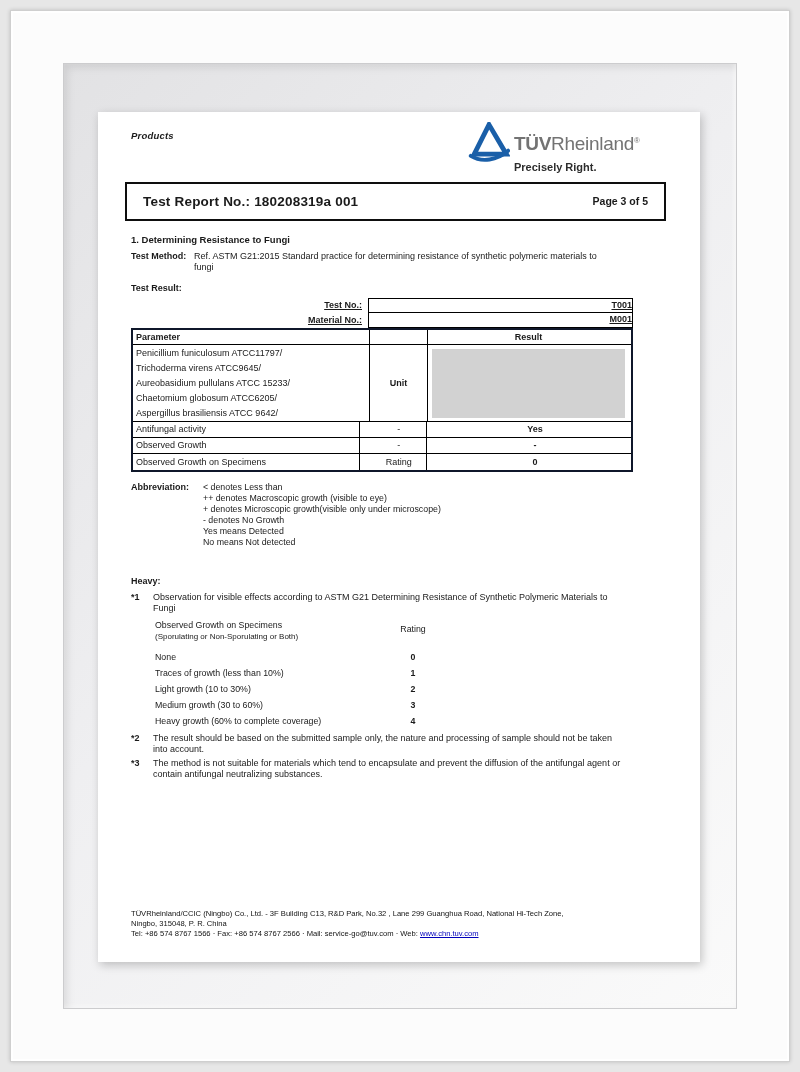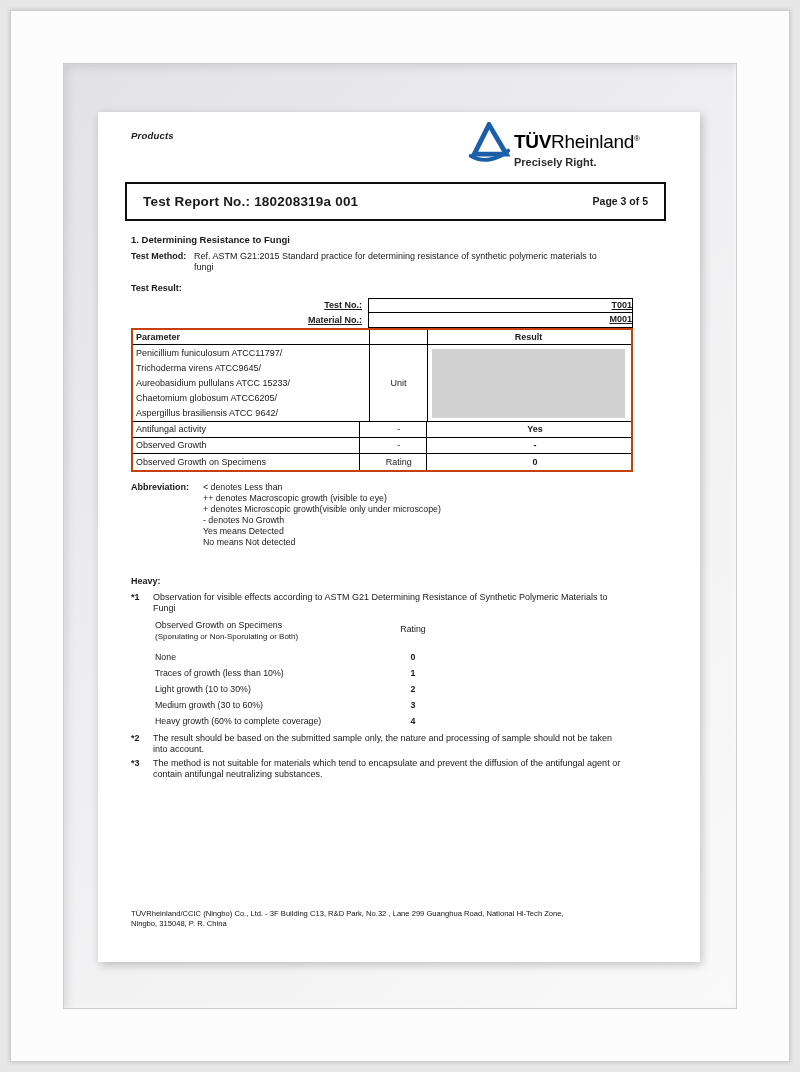--- a/index.html
+++ b/index.html
@@ -24,28 +24,28 @@
     box-shadow:inset 3px 3px 8px rgba(0,0,0,.10), inset -2px -2px 4px rgba(255,255,255,.85);
   }
   
   .doc {
     position:absolute; left:98px; top:112px; width:602px; height:850px;
     background:#ffffff;
     box-shadow:2px 3px 9px rgba(0,0,0,.22);
     font-size:9px; line-height:11px;
   }
   .abs { position:absolute; }
-  .b { font-weight:normal; }
+  .b { font-weight:bold; }
 
   .products { left:33px; top:18px; font-size:9.5px; font-weight:bold; font-style:italic; letter-spacing:.2px; }
 
   
   .logo-tri { left:370px; top:10px; width:42px; height:40px; }
   .logo-text { left:416px; top:14px; white-space:nowrap; }
-  .brand { font-size:19px; line-height:25px; color:#000000; letter-spacing:-0.3px; }
+  .brand { font-size:19px; line-height:30px; color:#737373; letter-spacing:-0.3px; }
   .brand .tuv { font-weight:bold; }
   .brand sup { font-size:8px; vertical-align:super; }
   .tagline { font-size:11px; font-weight:bold; color:#2d2d2d; margin-top:3px; }
 
   
   .bar { left:27px; top:70px; width:541px; height:39px; border:2px solid #0e0e0e;
          display:flex; align-items:center; justify-content:space-between; padding:0 16px; }
   .bar-title { font-size:13.5px; font-weight:bold; letter-spacing:.2px; }
   .bar-page  { font-size:10.5px; font-weight:bold; }
 
@@ -53,21 +53,21 @@
   .tm-label { left:33px; top:139px; font-weight:bold; }
   .tm-value { left:96px; top:139px; width:422px; }
   .tr-label { left:33px; top:171px; font-weight:bold; }
 
   
   .rtab { left:33px; top:186px; width:502px; font-size:9px; }
   .trow { display:flex;text-decoration:underline; }
   .lbl-cell { width:237px; text-align:right; padding-right:6px; font-weight:bold; line-height:15px; }
   .val-cell { width:265px; border:1.5px solid #000; text-align:right; font-weight:bold; line-height:13px; }
   .trow.second .val-cell { border-top:none; }
-  .grid { border:2px solid #c2410c; margin-top:0; }
+  .grid { border:2px solid #0f172a; margin-top:0; }
   .grow { display:flex; border-bottom:1.5px solid #000; }
   .grow:last-child { border-bottom:none; }
   .c1 { width:237px; border-right:1.5px solid #000; padding-left:3px; display:flex; flex-direction:column; justify-content:center; }
   .c2 { width:58px;  border-right:1.5px solid #000; display:flex; align-items:center; justify-content:center; }
   .c3 { width:201px; display:flex; align-items:center; justify-content:center; }
   .hrow   { height:15px; font-weight:bold; }
   .orgrow { height:77px; }
   .drow   { height:16px;gap:12px; }
   .org-line { line-height:15px; }
   .graybox { width:193px; height:69px; background:#d2d2d2; }
@@ -220,15 +220,16 @@
   </div>
 
   <div class="abs marker m2">*2</div>
   <div class="abs t2">The result should be based on the submitted sample only, the nature and processing of sample should not be taken into account.</div>
   <div class="abs marker m3">*3</div>
   <div class="abs t3">The method is not suitable for materials which tend to encapsulate and prevent the diffusion of the antifungal agent or contain antifungal neutralizing substances.</div>
 
   <div class="abs footer">
     <div>TÜVRheinland/CCIC (Ningbo) Co., Ltd. - 3F Building C13, R&amp;D Park, No.32 , Lane 299 Guanghua Road, National Hi-Tech Zone,</div>
     <div>Ningbo, 315048, P. R. China</div>
+    <div><span>Tel: +86 574 8767 1566 · Fax: +86 574 8767 2566 · Mail: service-go@tuv.com · Web: </span><a href="#" class="weblink">www.chn.tuv.com</a></div>
   </div>
 
 </div>
 
 </body></html>

